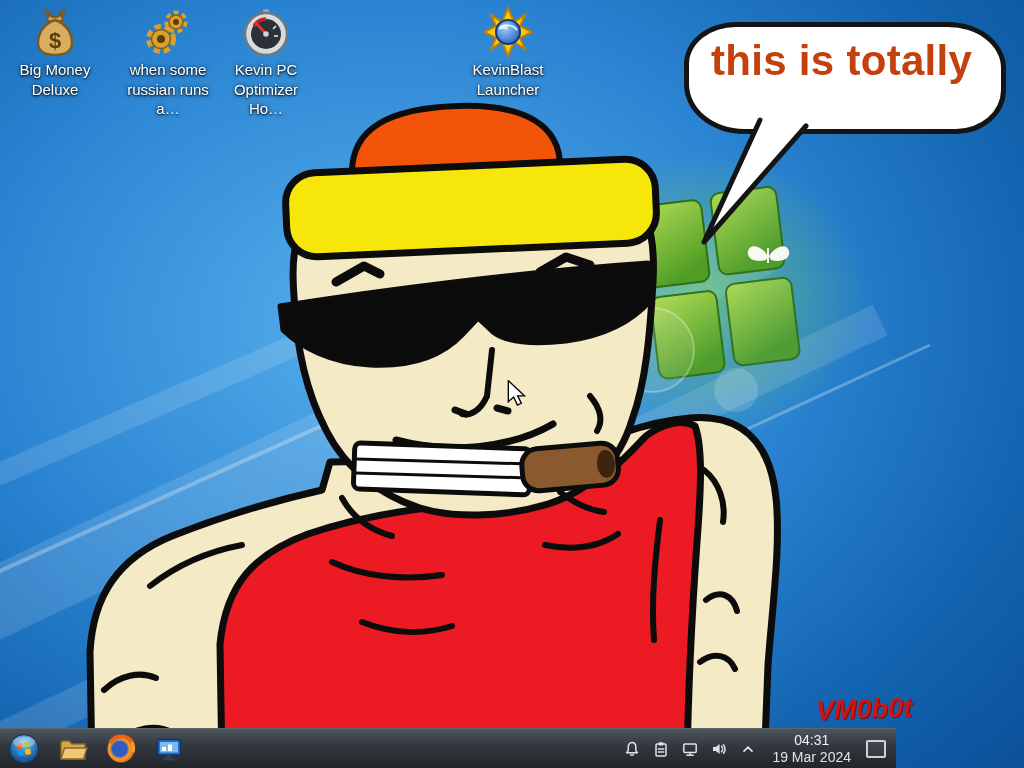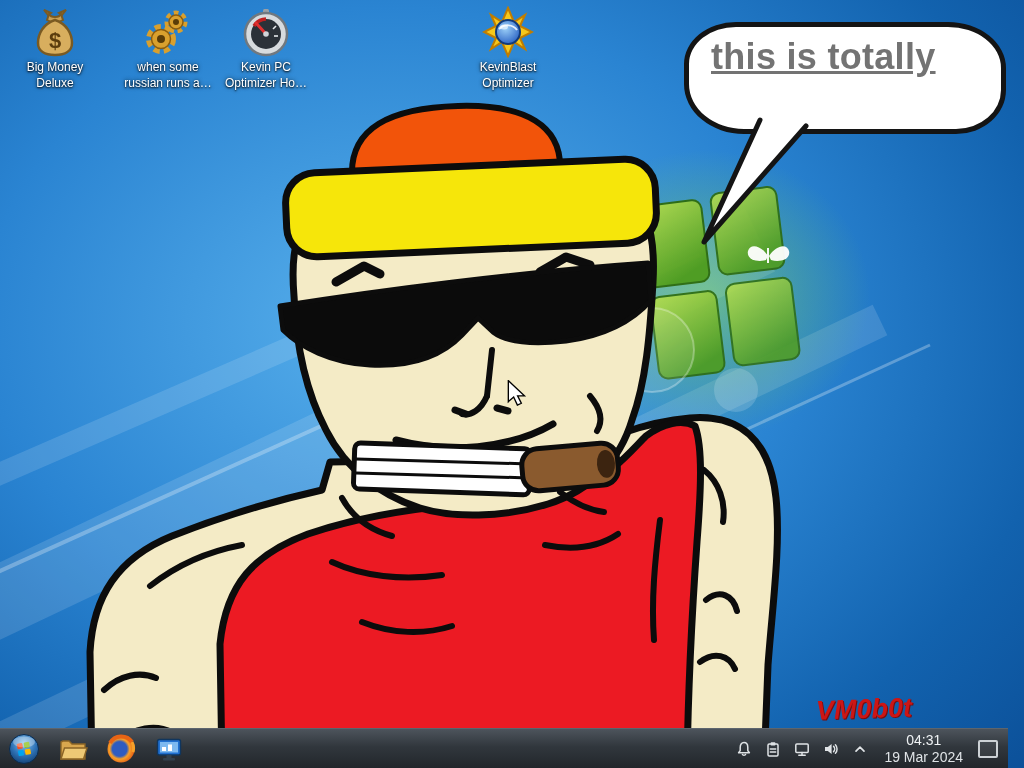--- a/index.html
+++ b/index.html
@@ -14,47 +14,47 @@
     background:radial-gradient(900px 700px at 38% 42%, #58b0ec 0%, #2a84d2 45%, #1262ae 75%, #0a4c94 100%);
   }
   .fx{position:absolute;inset:0;z-index:1;pointer-events:none;}
   
   .dicon{
     position:absolute;top:6px;width:96px;z-index:5;
     display:flex;flex-direction:column;align-items:center;gap:2px;cursor:default;
   }
   .dicon .img{width:52px;height:52px;}
   .dicon .lbl{
-    font-size:12px;line-height:1.3;color:#fff;text-align:center;
+    font-size:15px;line-height:1.3;color:#fff;text-align:center;
     text-shadow:0 1px 2px rgba(0,0,0,.95),0 0 4px rgba(0,0,0,.7);
   }
   
   .character{position:absolute;left:0;top:0;z-index:4;pointer-events:none;}
   
   .bubble{
     position:absolute;left:684px;top:22px;width:322px;height:112px;z-index:6;
     background:#fff;border:5px solid #141414;box-sizing:border-box;
     border-radius:52px 58px 50px 60px / 42px 46px 44px 50px;
     padding:10px 10px 0 22px;
   }
   .bubble .line{
-    color:#737373;font-weight:bold;font-size:36px;line-height:1.13;letter-spacing:.3px;text-decoration:underline;
+    color:#c2410c;font-weight:bold;font-size:42px;line-height:1.13;letter-spacing:.3px;
   }
   .bubble-tail{position:absolute;inset:0;z-index:7;pointer-events:none;}
   
   .watermark{
     position:absolute;left:816px;top:694px;z-index:8;
     color:#cc1616;font-size:27px;font-weight:bold;font-style:italic;
     transform:rotate(-2deg);text-shadow:1px 1px 0 #7a0c0c;
   }
   
   .cursor{position:absolute;left:506px;top:380px;z-index:30;pointer-events:none;}
   
   .taskbar{
-    position:absolute;left:0;bottom:0;width:1008px;height:40px;z-index:20;
+    position:absolute;left:0;bottom:0;width:896px;height:40px;z-index:20;
     background:linear-gradient(#4d545c,#31373d 45%,#22262b);
     border-top:1px solid #5d656d;box-sizing:border-box;
     display:flex;align-items:center;gap:18px;padding:16px 8px;
   }
   .taskbar button{background:transparent;border:none;padding:0;margin:0;cursor:pointer;line-height:0;}
   .tray{margin-left:auto;display:flex;align-items:center;gap:11px;}
   .tray-ic{display:inline-flex;line-height:0;cursor:pointer;}
   .clock{text-align:center;color:#eef1f3;cursor:pointer;margin:0 4px;}
   .clock .time{font-size:14px;line-height:1.15;}
   .clock .date{font-size:14px;line-height:1.15;color:#dfe3e6;}
@@ -203,21 +203,21 @@
         <radialGradient id="globeG" cx="40%" cy="35%" r="70%">
           <stop offset="0%" stop-color="#9cd0f8"></stop>
           <stop offset="100%" stop-color="#2a62c4"></stop>
         </radialGradient>
       </defs>
       <polygon points="26,2 32,16 43,9 38,20 50,26 38,32 43,43 32,36 26,50 20,36 9,43 14,32 2,26 14,20 9,9 20,16" fill="#f6c81c" stroke="#c07d00" stroke-width="2"></polygon>
       <circle cx="26" cy="26" r="12" fill="url(#globeG)" stroke="#123a7a" stroke-width="2"></circle>
       <path d="M17,23 C22,18 31,18 35,24" fill="none" stroke="#ffffff" stroke-width="2" opacity="0.85"></path>
       <ellipse cx="22" cy="21" rx="4" ry="2.5" fill="rgba(255,255,255,0.6)"></ellipse>
     </svg>
-    <div class="lbl">KevinBlast Optimizer</div>
+    <div class="lbl">KevinBlast Launcher</div>
   </div>
 
   <div class="bubble">
     <div class="line">this is totally</div>
   </div>
   <svg class="bubble-tail" width="1024" height="768" viewBox="0 0 1024 768">
     <path d="M760,120 L704,242 L806,126" fill="#ffffff" stroke="#141414" stroke-width="5" stroke-linejoin="round" stroke-linecap="round"></path>
   </svg>
 
   <div class="watermark">VM0b0t</div>

